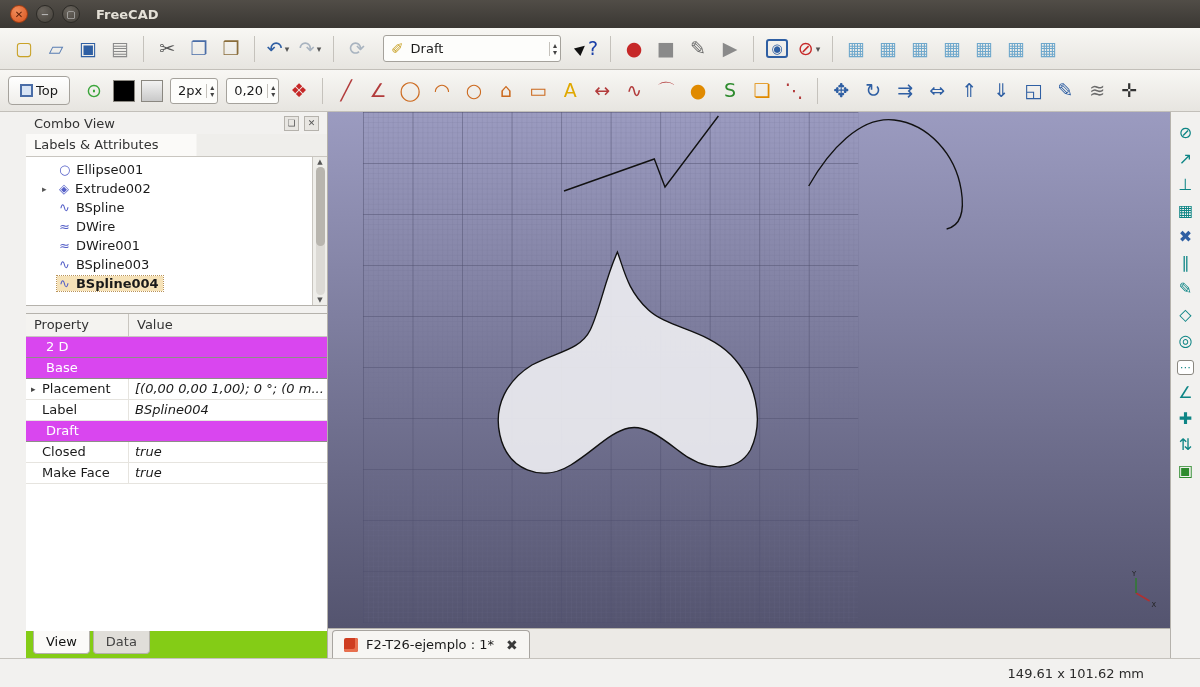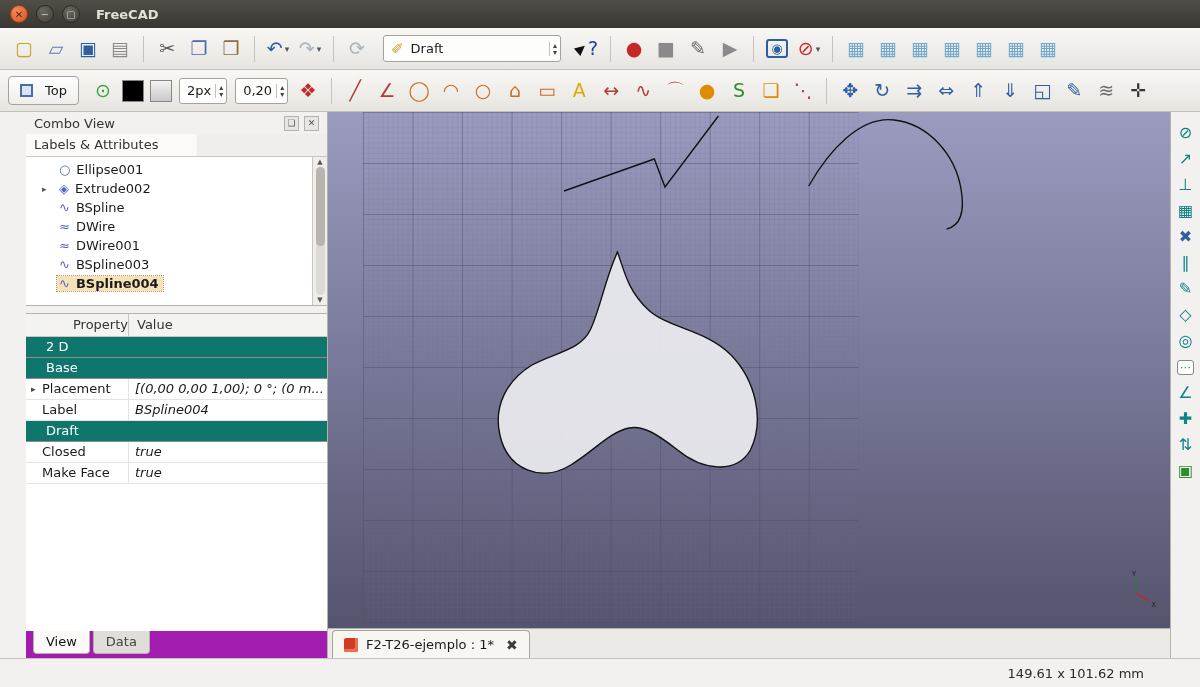--- a/index.html
+++ b/index.html
@@ -25,21 +25,21 @@
   .caret{font-size:9px;color:#555;margin-left:2px;}
   .boxed .glyph{border:2px solid #2f5fa3;border-radius:3px;padding:1px 3px;font-size:13px;}
   .cursor-arrow{width:0;height:0;border-left:10px solid #111;border-top:5px solid transparent;
                 border-bottom:5px solid transparent;transform:rotate(-40deg);margin-right:2px;}
   .wb-select{display:flex;align-items:center;height:27px;width:178px;background:#fdfdfb;border:1px solid #a5a29c;
              border-radius:3px;margin:0 10px;padding:0 3px 0 7px;box-sizing:border-box;}
   .wb-ic{color:#c9a227;font-size:15px;margin-right:7px;}
   .wb-label{flex:1;}
   .spin{display:flex;flex-direction:column;border-left:1px solid #c5c2bc;padding-left:3px;margin-left:4px;}
   .spin i{font-style:normal;font-size:8px;line-height:7px;color:#444;text-align:center;}
-  .plane-btn{display:flex;align-items:center;gap:12px;height:27px;padding:0 11px;
+  .plane-btn{display:flex;align-items:center;gap:3px;height:27px;padding:0 11px;
              background:linear-gradient(#ffffff,#efeeea);border:1px solid #a5a29c;border-radius:4px;margin-right:8px;}
   .plane-ic{width:13px;height:13px;border:2px solid #4a6da7;background:#d8e4f4;box-sizing:border-box;}
   .swatch{width:22px;height:22px;border:1px solid #8a8780;margin:0 3px;box-sizing:border-box;}
   .spinbox{display:flex;align-items:center;height:26px;background:#fdfdfb;border:1px solid #a5a29c;border-radius:3px;
            padding:0 3px 0 7px;margin:0 4px;box-sizing:border-box;}
 
   
   .main{display:flex;height:546px;flex:0 0 auto;}
 
   
@@ -63,27 +63,27 @@
   .ti{font-size:13px;margin-right:6px;}
   .tree-row.selected .sel-wrap{background:#f6e2b8;outline:1px dotted #b9935a;}
   .tree-row.selected .tl{font-weight:bold;}
   .vscroll{width:15px;background:#efeeea;border-left:1px solid #c9c6c0;display:flex;flex-direction:column;
            align-items:center;font-size:7px;color:#555;padding:1px 0;box-sizing:border-box;}
   .vscroll .track{flex:1;width:9px;background:#dcdad5;border-radius:5px;margin:1px 0;position:relative;}
   .vscroll .thumb{width:9px;height:62%;background:#b8b5ae;border-radius:5px;}
   .prop-widget{flex:1;display:flex;flex-direction:column;background:#fff;margin-top:7px;border-top:1px solid #b5b2ac;overflow:hidden;}
   .prop-header{display:flex;height:22px;background:#f4f3f0;border-bottom:1px solid #c9c6c0;flex:0 0 auto;}
   .ph{line-height:22px;padding-left:8px;color:#333;}
-  .pc-h{width:103px;border-right:1px solid #c9c6c0;box-sizing:border-box;text-align:right;}
-  .prop-group{height:20px;line-height:20px;background:#0f766e;color:#fff;padding-left:20px;border-bottom:1px solid #8f8d89;}
+  .pc-h{width:103px;border-right:1px solid #c9c6c0;box-sizing:border-box;}
+  .prop-group{height:20px;line-height:20px;background:#d946ef;color:#fff;padding-left:20px;border-bottom:1px solid #8f8d89;}
   .prop-row{display:flex;height:20px;line-height:20px;border-bottom:1px solid #e6e4df;}
   .pc{width:103px;padding-left:5px;border-right:1px solid #e6e4df;box-sizing:border-box;display:flex;align-items:center;}
   .pcaret{width:11px;font-size:9px;color:#444;display:inline-block;}
   .pv{flex:1;padding-left:6px;white-space:nowrap;overflow:hidden;font-style:italic;}
-  .bottom-tabs{height:27px;display:flex;align-items:flex-start;padding-left:7px;background:#a21caf;flex:0 0 auto;}
+  .bottom-tabs{height:27px;display:flex;align-items:flex-start;padding-left:7px;background:#84cc16;flex:0 0 auto;}
   .btab{padding:3px 12px 4px;border:1px solid #b5b2ac;border-top:none;background:#e0ded9;
         border-radius:0 0 4px 4px;margin-right:3px;color:#444;}
   .btab.active{background:#fbfaf8;color:#111;}
 
   
   .center{flex:1;display:flex;flex-direction:column;min-width:0;}
   .viewport{height:516px;position:relative;}
   .viewport svg{display:block;}
   .doc-tabbar{height:30px;background:#eceae6;border-top:1px solid #b5b2ac;display:flex;align-items:flex-end;
               padding-left:4px;box-sizing:border-box;}

